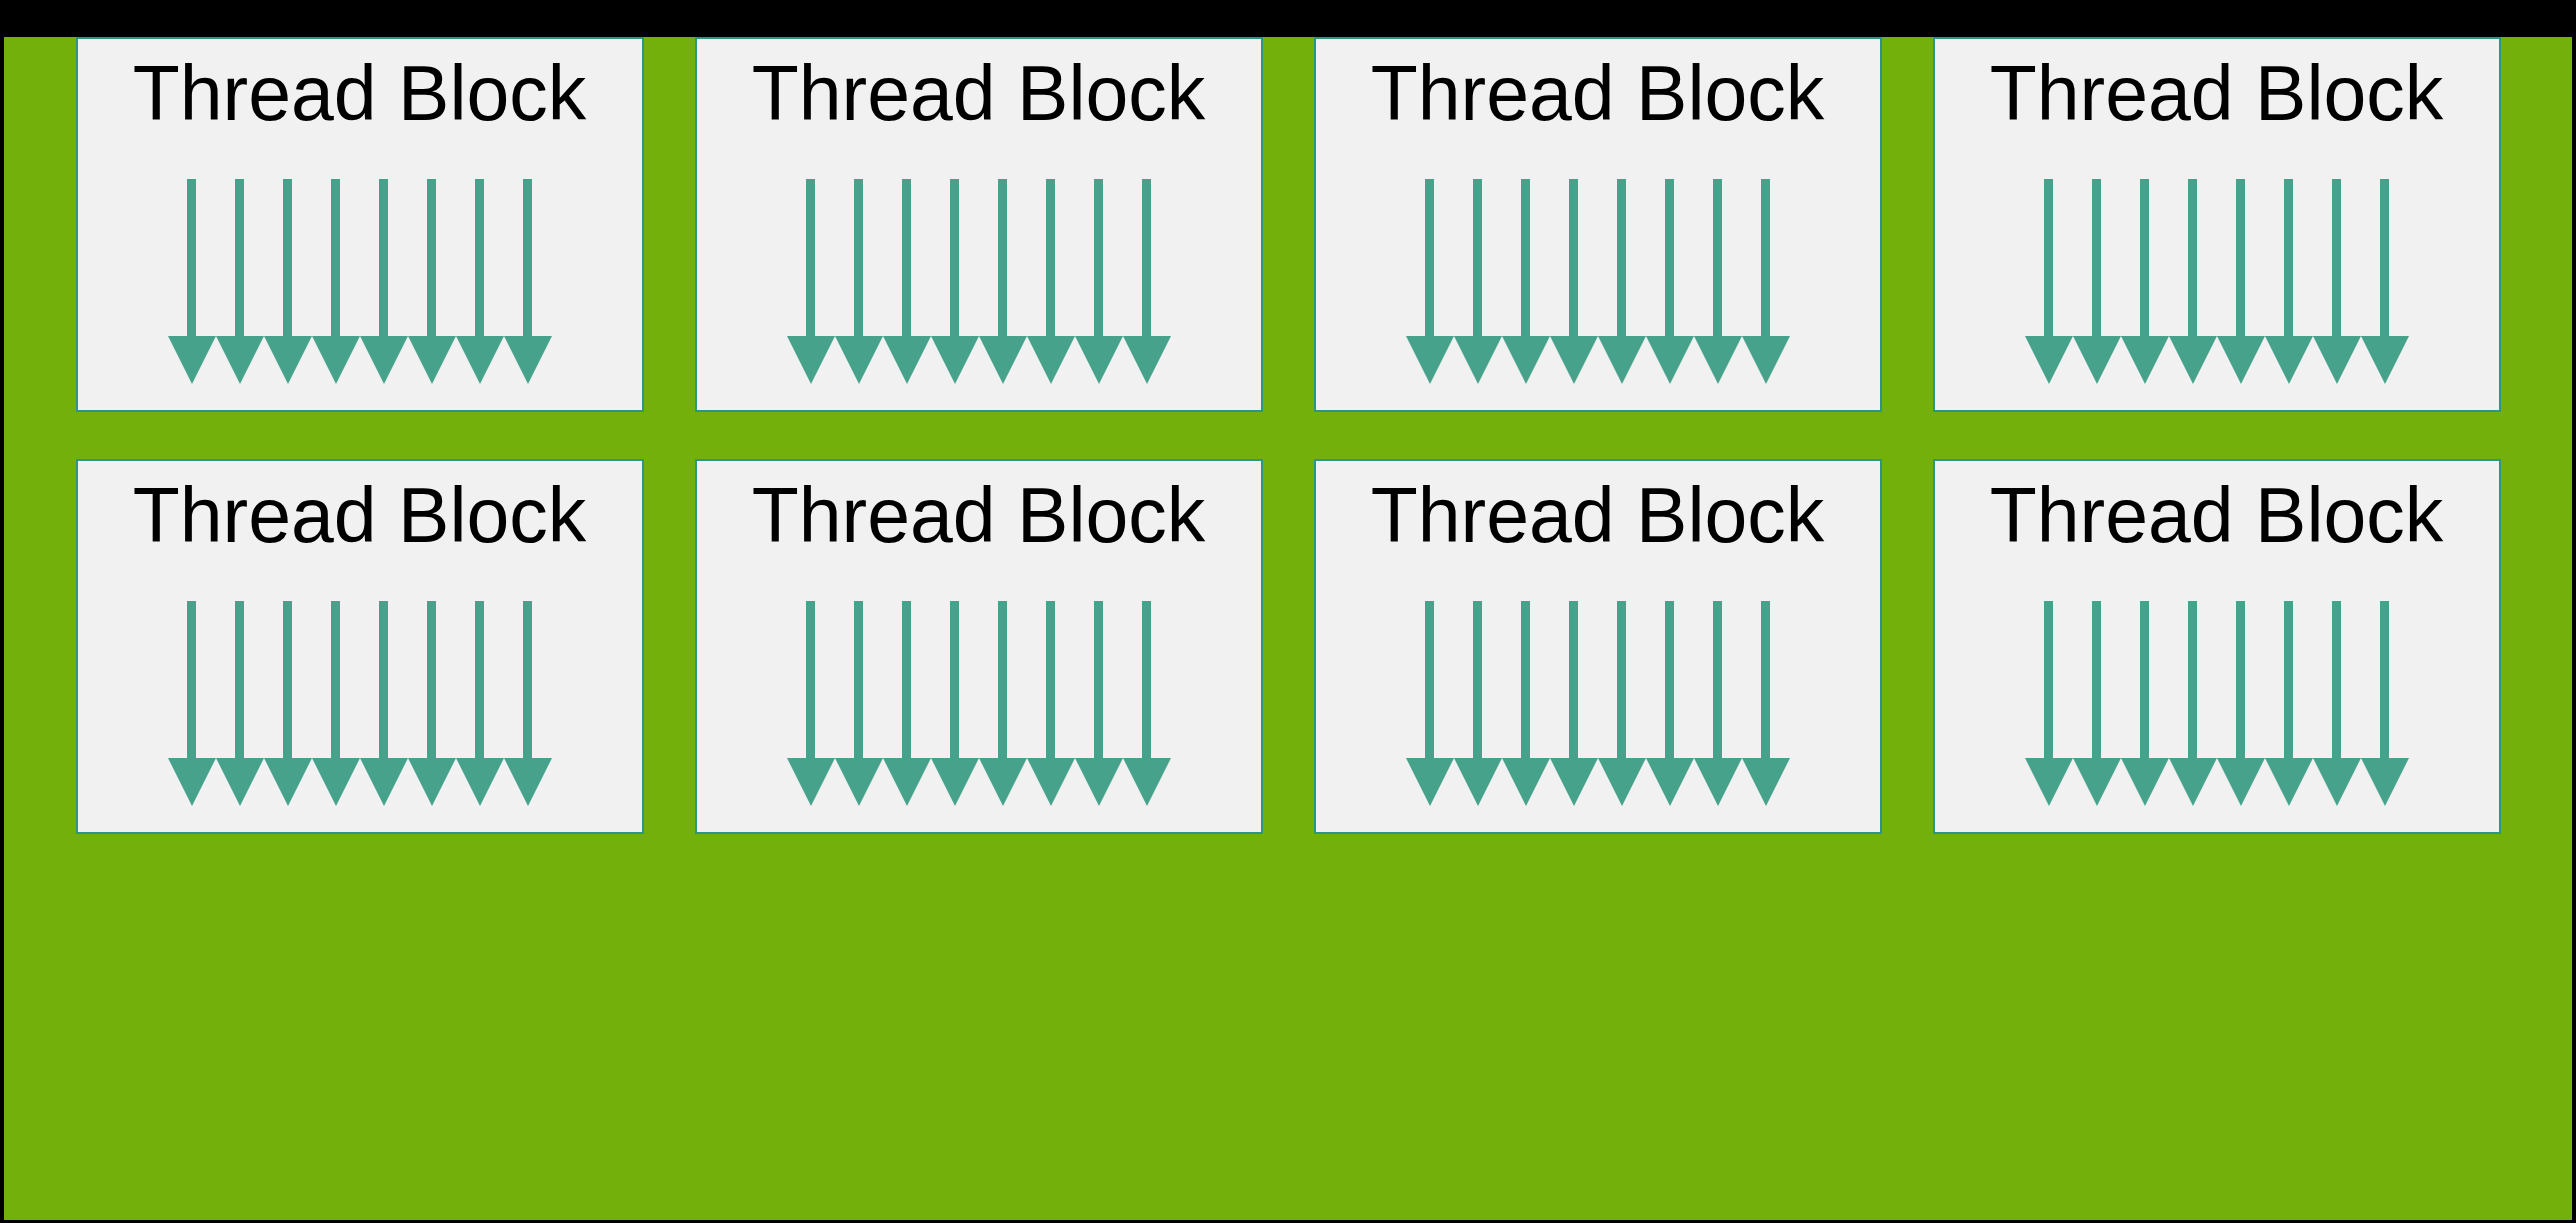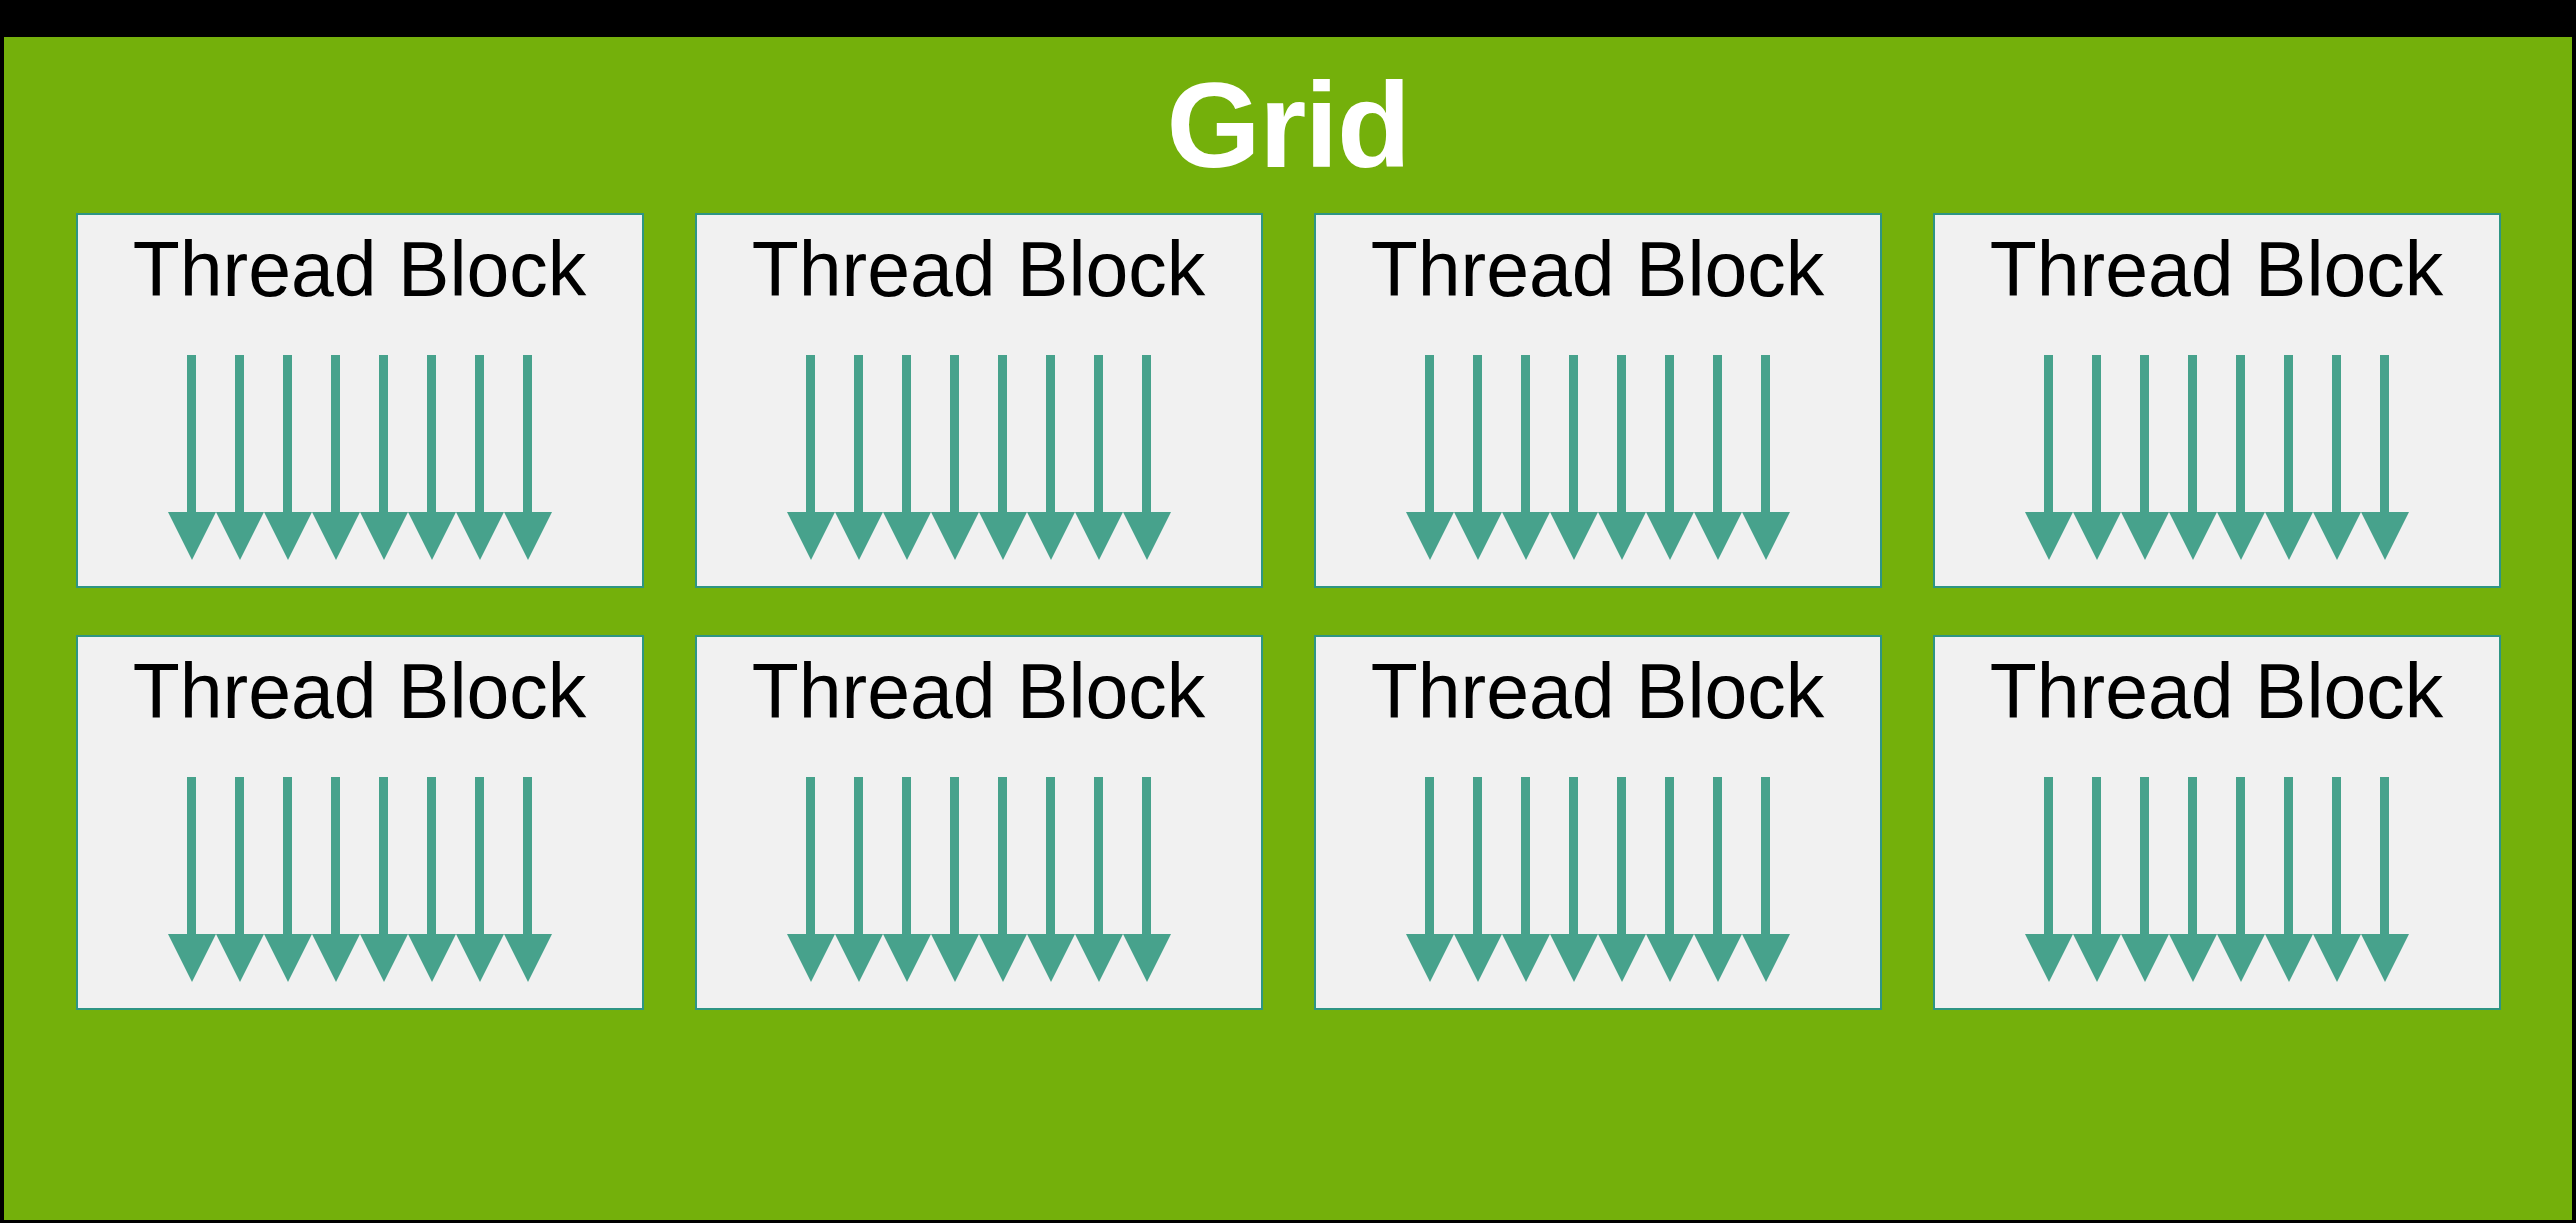--- a/index.html
+++ b/index.html
@@ -68,21 +68,20 @@
     border-left: 24px solid transparent;
     border-right: 24px solid transparent;
     border-top: 48px solid var(--arrow-teal, #47a28c);
     margin-top: -0.7px;
   }
 </style>
 </head>
 <body>
 
 <div class="panel">
-  <div class="grid-title">Grid</div>
   <div class="blocks">
       <div class="block">
         <div class="block-label">Thread Block</div>
         <div class="arrows">
           <div class="arrow">
             <div class="stem"></div>
             <div class="head"></div>
           </div>
           <div class="arrow">
             <div class="stem"></div>

